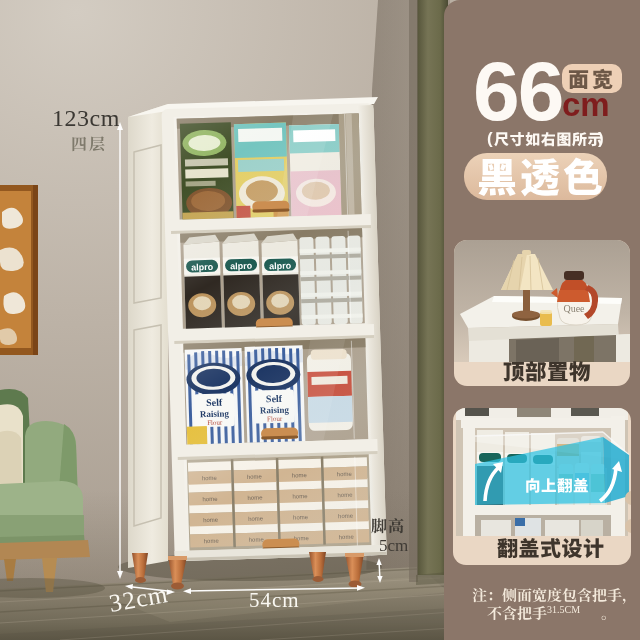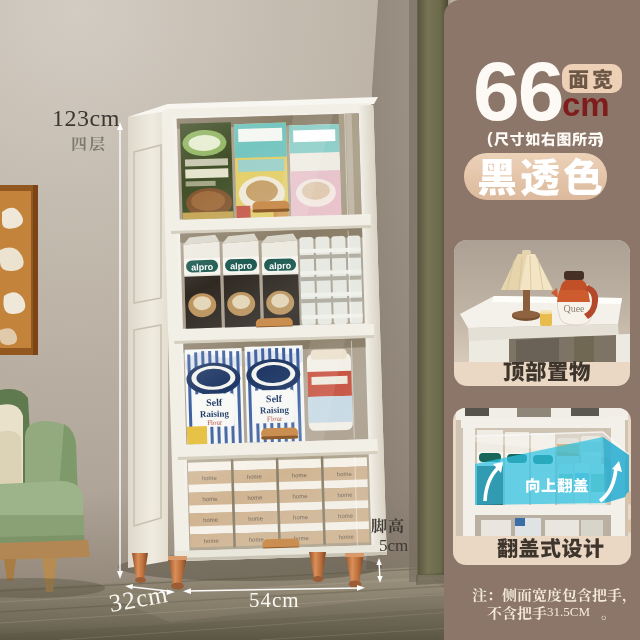--- a/index.html
+++ b/index.html
@@ -596,21 +596,21 @@
       <use href="#g35" fill="#f3e9db" transform="translate(120.0,15.8) scale(0.01500,-0.01500)"></use>
       <use href="#g36" fill="#f3e9db" transform="translate(135.0,15.8) scale(0.01500,-0.01500)"></use>
       <use href="#g37" fill="#f3e9db" transform="translate(150.0,15.8) scale(0.01500,-0.01500)"></use>
     </svg>
     <svg style="position:absolute;left:487.0px;top:603.2px;overflow:visible" width="64" height="21" viewBox="0 0 64 21">
       <use href="#g38" fill="#f3e9db" transform="translate(0.0,15.8) scale(0.01500,-0.01500)"></use>
       <use href="#g34" fill="#f3e9db" transform="translate(15.0,15.8) scale(0.01500,-0.01500)"></use>
       <use href="#g35" fill="#f3e9db" transform="translate(30.0,15.8) scale(0.01500,-0.01500)"></use>
       <use href="#g36" fill="#f3e9db" transform="translate(45.0,15.8) scale(0.01500,-0.01500)"></use>
     </svg>
-    <div class="abs" style="left:547px;top:604px;font-family:'Liberation Serif',serif;font-size:13px;color:#f3e9db;">31.5CM</div>
+    <div class="abs" style="left:547px;top:604px;font-family:'Liberation Serif',serif;font-size:10px;color:#f3e9db;">31.5CM</div>
     <svg style="position:absolute;left:601.0px;top:603.2px;overflow:visible" width="19" height="21" viewBox="0 0 19 21">
       <use href="#g39" fill="#f3e9db" transform="translate(0.0,15.8) scale(0.01500,-0.01500)"></use>
     </svg>
   </div>
 <svg width="0" height="0" style="position:absolute">
     <defs>
       <path id="g4" d="M432 304H553V251H432ZM432 416V463H553V416ZM432 139H553V88H432ZM45 803V666H401L391 596H84V-95H224V-45H767V-95H915V596H545L567 666H959V803ZM224 88V463H303V88ZM767 88H683V463H767Z"></path>
       <path id="g5" d="M167 432V115H314V312H677V131H831V432ZM396 826 413 780H64V548H181V492H296V450H445V492H557V449H706V492H821V548H938V780H592L554 868ZM557 634V603H445V635H296V603H200V657H795V603H706V634ZM393 285V205C393 146 361 68 25 14C62 -16 107 -72 126 -105C336 -60 447 2 502 66C502 -48 537 -86 675 -86C702 -86 784 -86 812 -86C921 -86 959 -48 973 97C936 105 875 126 847 148C842 52 835 37 800 37C777 37 713 37 695 37C655 37 648 40 648 70V198H553V200V285Z"></path>
       <path id="g13" d="M282 669C303 627 321 571 325 536L419 571C413 607 393 660 370 700ZM317 83C325 27 328 -45 327 -89L471 -72C471 -29 463 42 453 96ZM516 78C534 24 552 -47 557 -90L704 -57C697 -13 675 54 654 106ZM278 708H426V533H278ZM621 704C612 663 593 605 577 568L666 535C680 564 698 604 717 646V533H572V708H717V671ZM710 85C751 28 801 -51 820 -100L967 -50C944 -1 894 69 852 122H951V248H572V276H875V388H572V417H864V824H140V417H426V388H127V276H426V248H50V122H137C115 60 76 -4 36 -39L177 -99C222 -51 262 23 283 92L160 122H825Z"></path>
       <path id="g14" d="M34 747C88 698 154 629 181 581L301 673C269 720 200 785 145 829ZM283 468H40V334H144V103C104 80 63 50 25 16L121 -111C173 -48 229 14 266 14C288 14 320 -15 362 -40C430 -78 507 -92 627 -92C725 -92 865 -86 937 -81C938 -43 961 29 976 68C880 52 723 43 631 43C542 43 464 47 404 73C547 122 592 200 608 313H650L634 250H810C805 216 799 199 792 192C784 184 775 183 760 183C743 183 706 184 668 187C685 158 699 114 701 81C750 79 796 80 823 83C854 86 881 94 902 116C926 141 938 196 945 305C947 320 949 349 949 349H779L792 418H454C496 440 536 467 572 497V432H710V500C766 454 833 415 903 393C922 425 959 473 987 498C913 512 839 539 782 572H962V678H710V722C787 729 860 739 924 752L838 845C719 821 523 808 351 804C363 779 377 734 380 707C441 707 506 709 572 713V678H318V572H495C437 533 359 501 282 482C310 458 347 411 366 380L388 388V313H475C461 244 424 201 306 172C325 154 347 124 363 96C328 118 306 137 283 142Z"></path>

